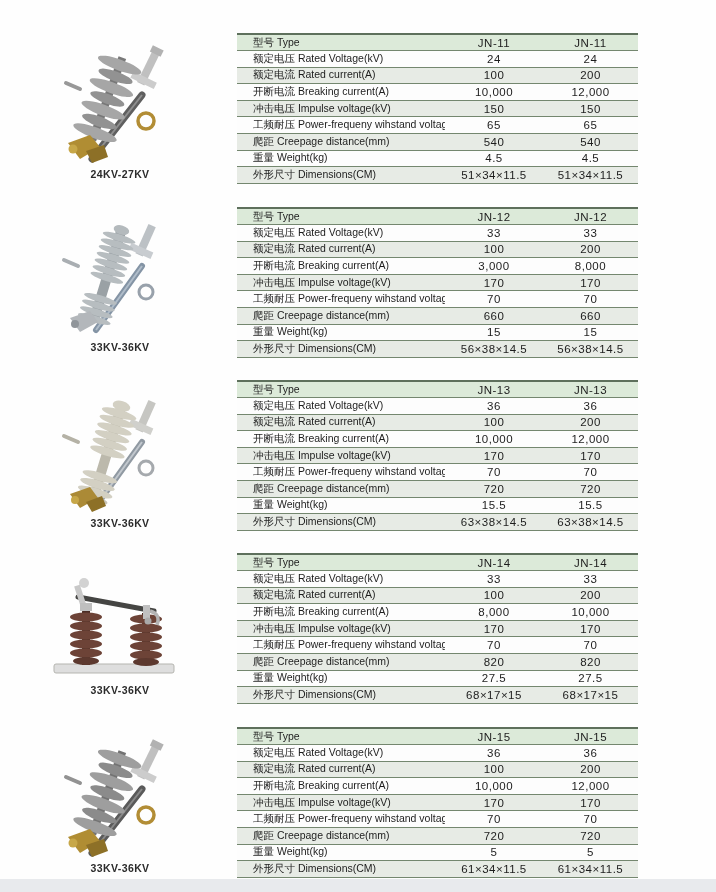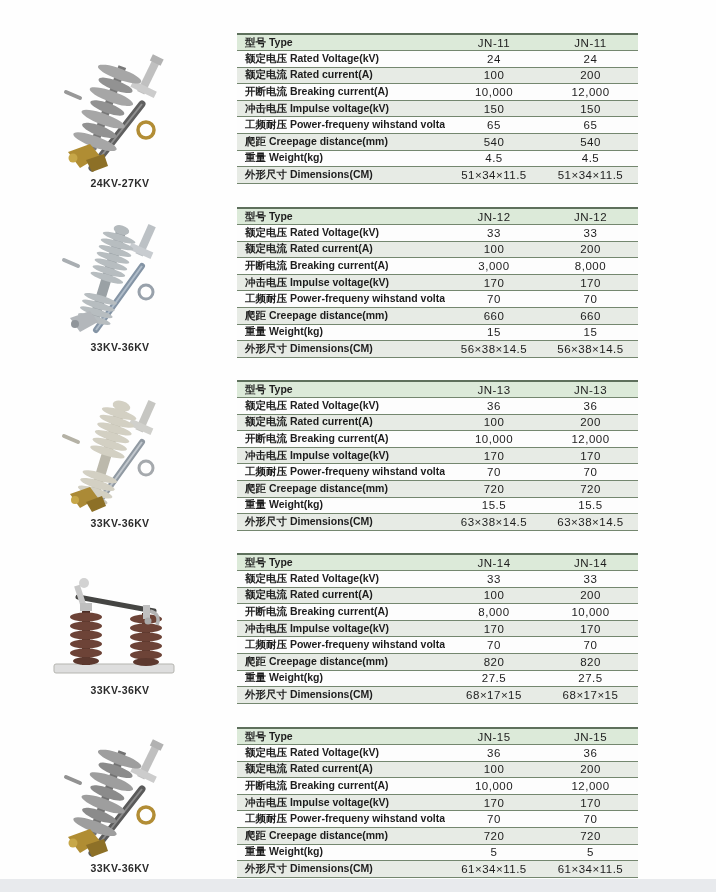--- a/index.html
+++ b/index.html
@@ -25,37 +25,37 @@
   .spec table {
     width:100%; border-collapse:collapse; table-layout:fixed;
     border-top:2px solid #5e705c;
   }
   .spec tr { height:16.6px; }
   .spec td {
     border-bottom:1px solid #74876f;
     font-size:10.5px; color:#1d1d1d; vertical-align:middle;
     overflow:hidden; white-space:nowrap;
   }
-  .spec td.lbl { padding-left:8px; text-align:left;font-weight:bold; }
+  .spec td.lbl { padding-left:16px; text-align:left; }
   .spec td.val { text-align:center; font-size:11.5px; letter-spacing:.5px; }
   .spec tbody tr:nth-child(even) { background:#fdfdfd; }
   .spec tbody tr:nth-child(odd)  { background:#e7ebe5; }
   .spec tbody tr:first-child     { background:#dcead9; }
   
   .bottom-strip {
     position:absolute; left:0; top:879px; width:716px; height:13px;
     background:#e8eaed;
   }
 </style>
 </head>
 <body>
 
 <div class="page">
 
-  <div class="figure" style="top:54px">
+  <div class="figure" style="top:45px">
     <svg width="156" height="122" viewBox="0 0 156 122">
       <line x1="100" y1="50" x2="50" y2="114" stroke="#5f5f5f" stroke-width="7" stroke-linecap="round"></line>
       <line x1="100" y1="50" x2="50" y2="114" stroke="#8f8f8f" stroke-width="2"></line>
       <g transform="rotate(26 104 28)">
         <rect x="100" y="6" width="8" height="34" fill="#c0c0c0"></rect>
         <rect x="92" y="32" width="26" height="7" fill="#cccccc"></rect>
         <rect x="98" y="0" width="12" height="7" fill="#b2b2b2"></rect>
       </g>
       <circle cx="104" cy="76" r="8" fill="none" stroke="#b28d35" stroke-width="3.5"></circle>
       <g transform="rotate(20 66 52)">

